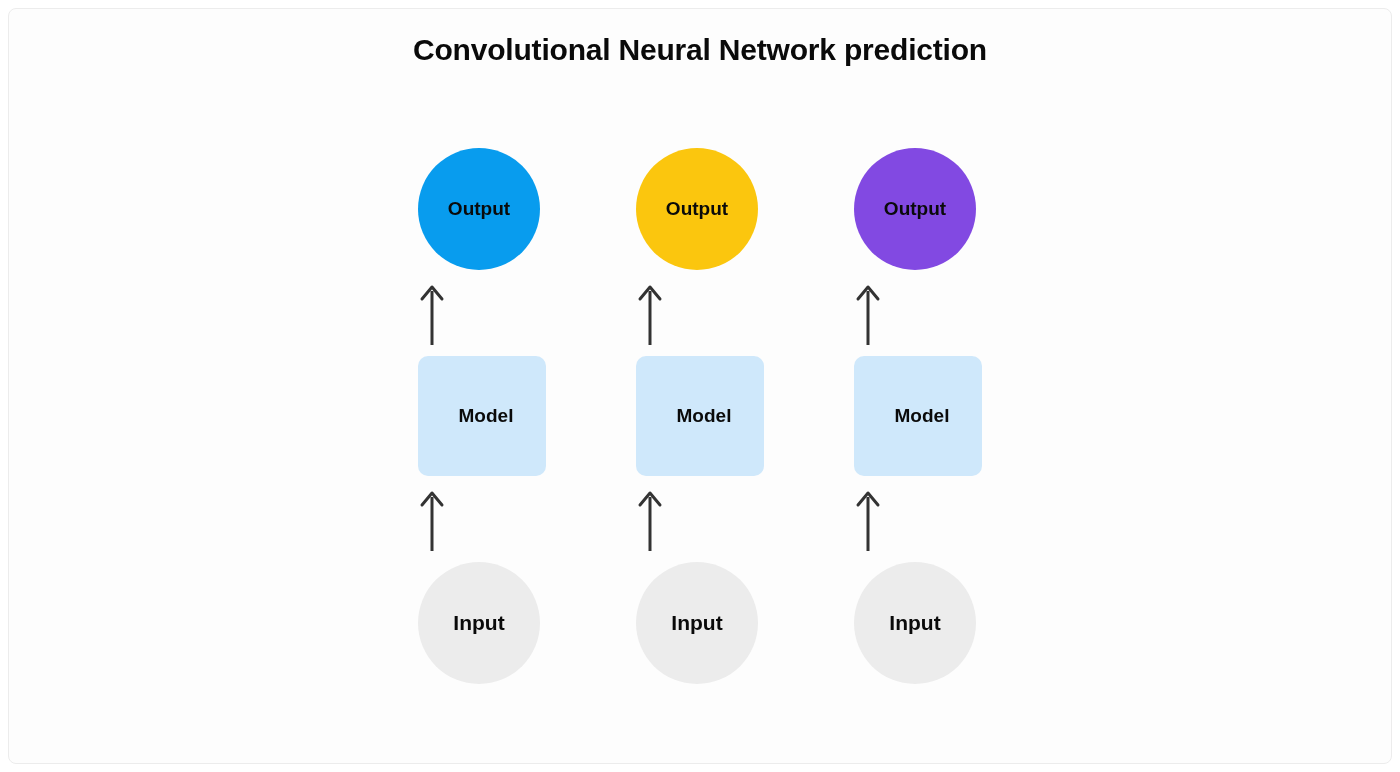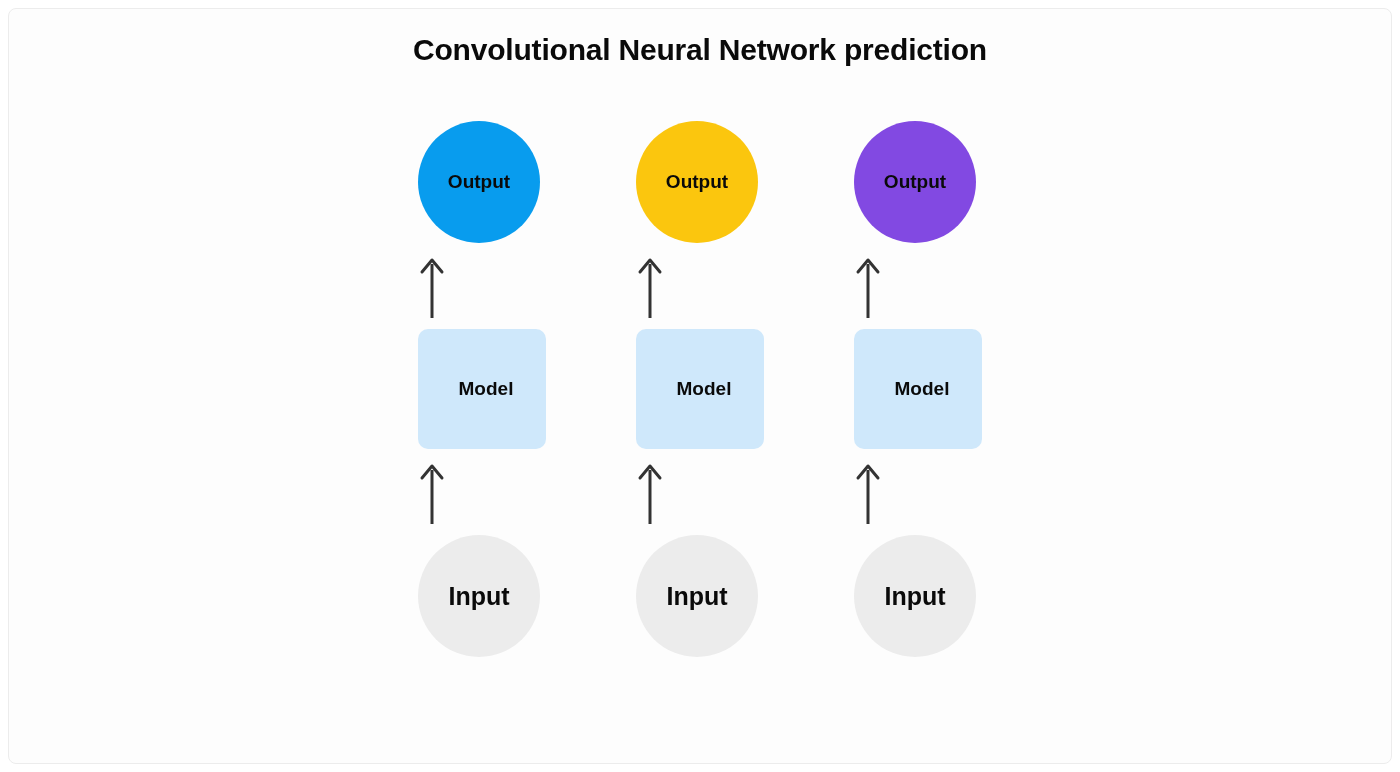--- a/index.html
+++ b/index.html
@@ -18,20 +18,21 @@
       width: 100%;
       height: 100%;
       background: #fdfdfd;
       border: 1px solid #ececec;
       border-radius: 8px;
       display: flex;
       flex-direction: column;
       align-items: center;
       padding-top: 24px;
       overflow: hidden;
+      gap: 27px;
     }
     .title {
       font-size: 30px;
       font-weight: 800;
       color: #0a0a0a;
       letter-spacing: -0.2px;
       margin-bottom: 54px;
     }
     .columns {
       display: flex;
@@ -77,21 +78,21 @@
       padding-left: 8px;
     }
     .input-circle {
       width: 122px;
       height: 122px;
       border-radius: 50%;
       background: #ececec;
       display: flex;
       align-items: center;
       justify-content: center;
-      font-size: 25px;
+      font-size: 21px;
       font-weight: 800;
       color: #0a0a0a;
     }
   </style>
 </head>
 <body>
 
 <div class="container">
   <h1 class="title">Convolutional Neural Network prediction</h1>
   <div class="columns">

